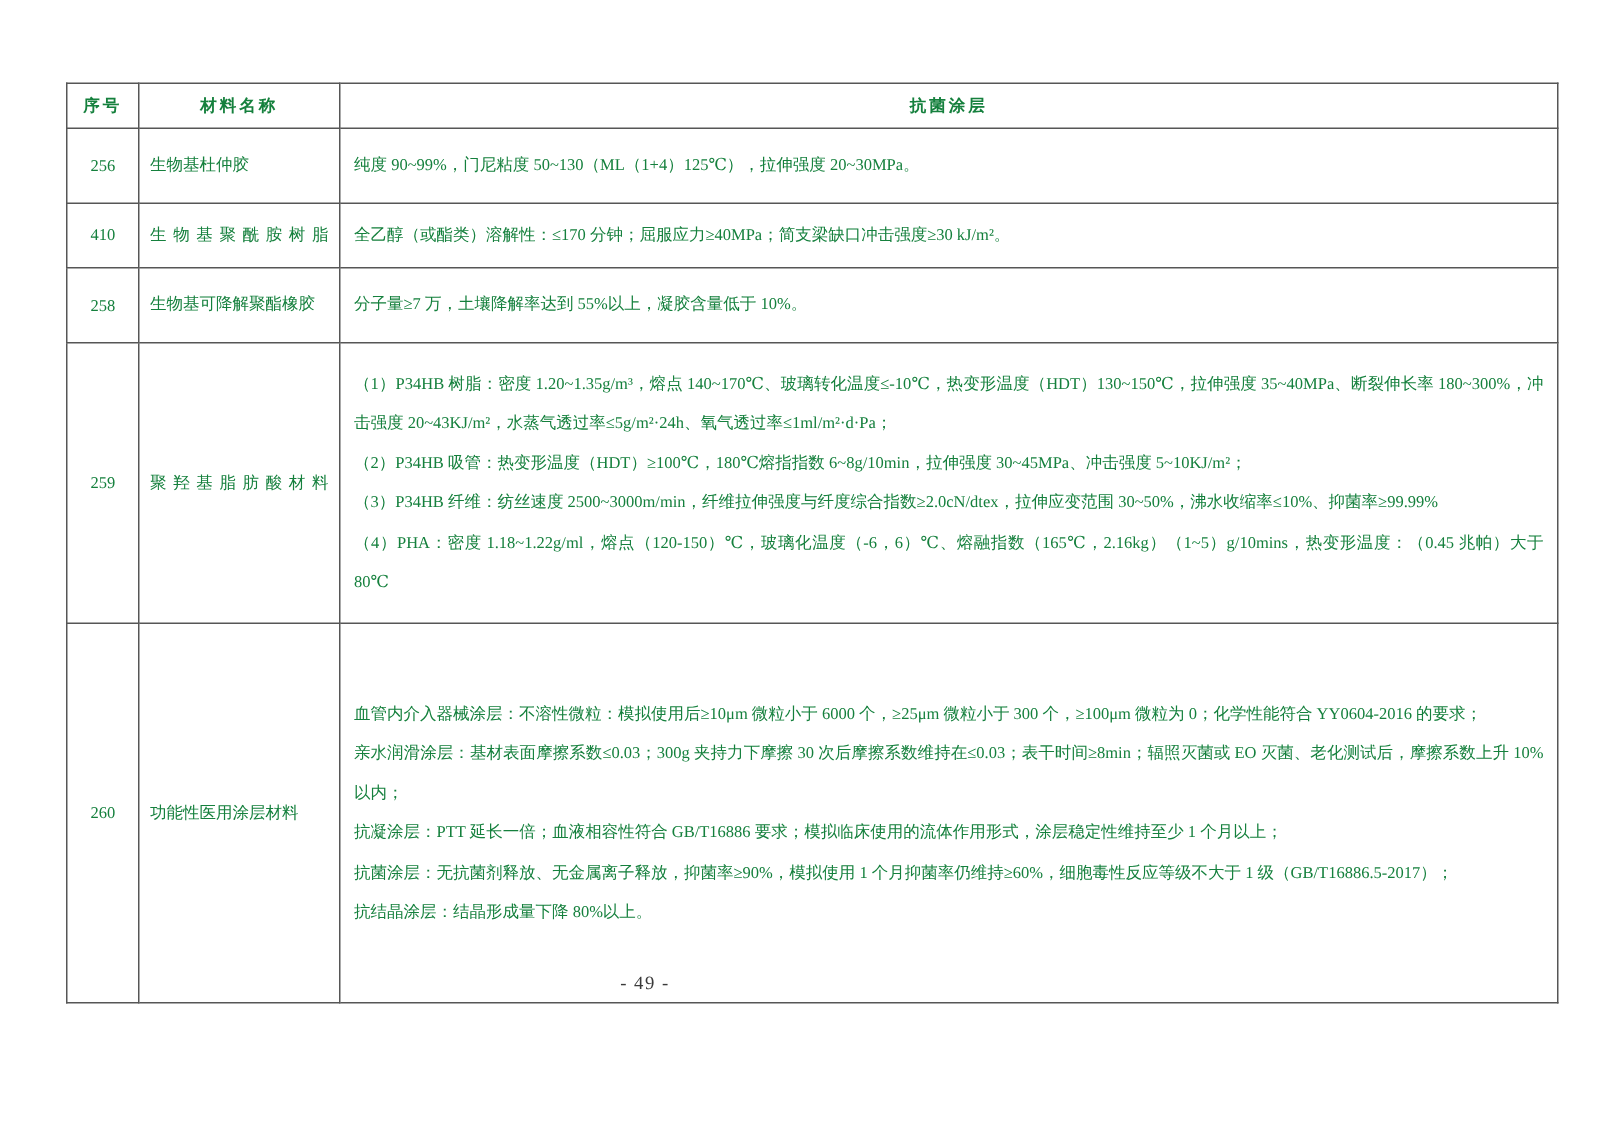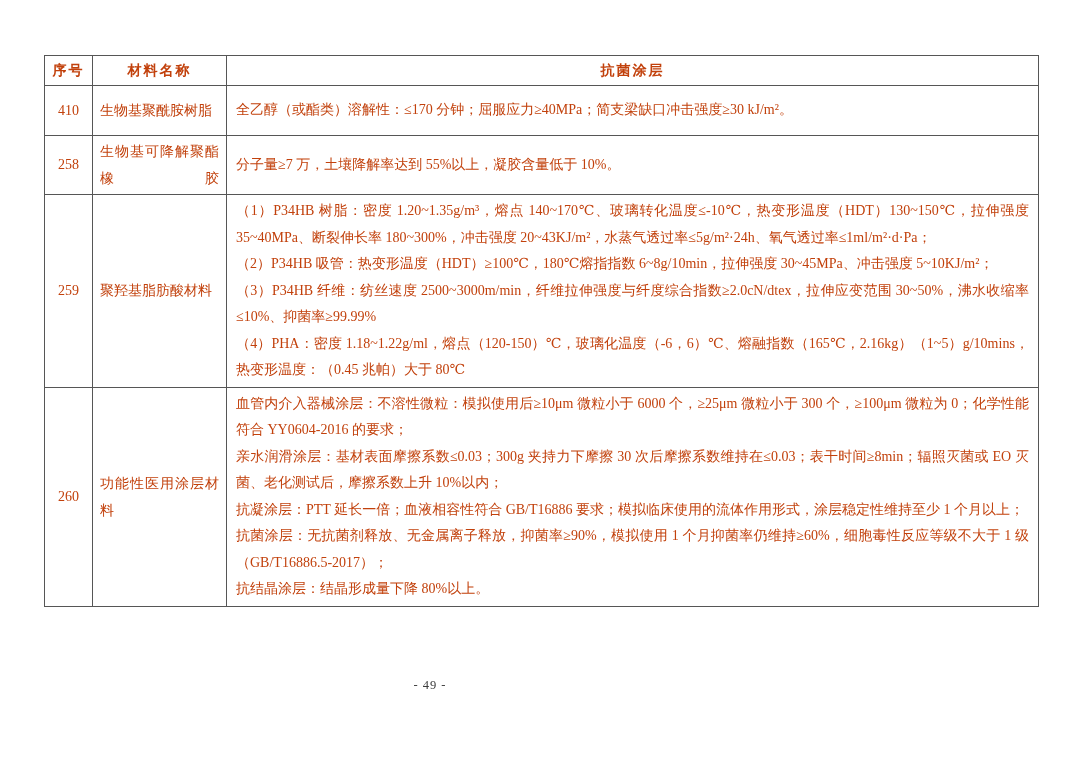--- a/index.html
+++ b/index.html
@@ -12,22 +12,22 @@
     overflow:hidden;
   }
   .page{position:absolute;inset:0;background:#ffffff;}
   table.doc-table{
     position:absolute;left:44px;top:55px;width:994px;
     border-collapse:collapse;table-layout:fixed;
   }
   .doc-table th,.doc-table td{
     border:1px solid #565656;
     vertical-align:middle;
-    font-size:14px;
-    color:#c2410c;
+    font-size:11px;
+    color:#15803d;
     overflow:hidden;
   }
   .doc-table thead tr{height:30px;}
   .doc-table th{
     font-weight:bold;text-align:center;
     letter-spacing:2px;padding:2px 4px;
   }
   .doc-table tbody tr:nth-child(1){height:50px;}
   .doc-table tbody tr:nth-child(2){height:43px;}
   .doc-table tbody tr:nth-child(3){height:50px;}
@@ -44,21 +44,21 @@
   .doc-table tbody tr:nth-child(4) td.cell-name .name-text{
     text-align-last:justify;
   }
   td.cell-req{padding:3px 9px;}
   td.cell-req p{
     margin:0;
     text-align:justify;
     line-height:26.5px;
   }
   .page-footer{
-    position:absolute;left:0;top:678px;width:860px;
+    position:absolute;left:0;top:648px;width:860px;
     text-align:center;font-size:12.5px;color:#3a3a3a;
     letter-spacing:1px;
   }
 </style>
 </head>
 <body>
 
 <div class="page">
 
   <table class="doc-table">
@@ -68,20 +68,29 @@
       <col style="width:812px">
     </colgroup>
     <thead>
       <tr>
         <th>序号</th>
         <th>材料名称</th>
         <th>抗菌涂层</th>
       </tr>
     </thead>
     <tbody id="table-body">
+        <tr>
+          <td class="cell-index">256</td>
+          <td class="cell-name">
+            <div class="name-text">生物基杜仲胶</div>
+          </td>
+          <td class="cell-req">
+            <p>纯度 90~99%，门尼粘度 50~130（ML（1+4）125℃），拉伸强度 20~30MPa。</p>
+          </td>
+        </tr>
         <tr>
           <td class="cell-index">410</td>
           <td class="cell-name">
             <div class="name-text">生物基聚酰胺树脂</div>
           </td>
           <td class="cell-req">
             <p>全乙醇（或酯类）溶解性：≤170 分钟；屈服应力≥40MPa；简支梁缺口冲击强度≥30 kJ/m²。</p>
           </td>
         </tr>
         <tr>

